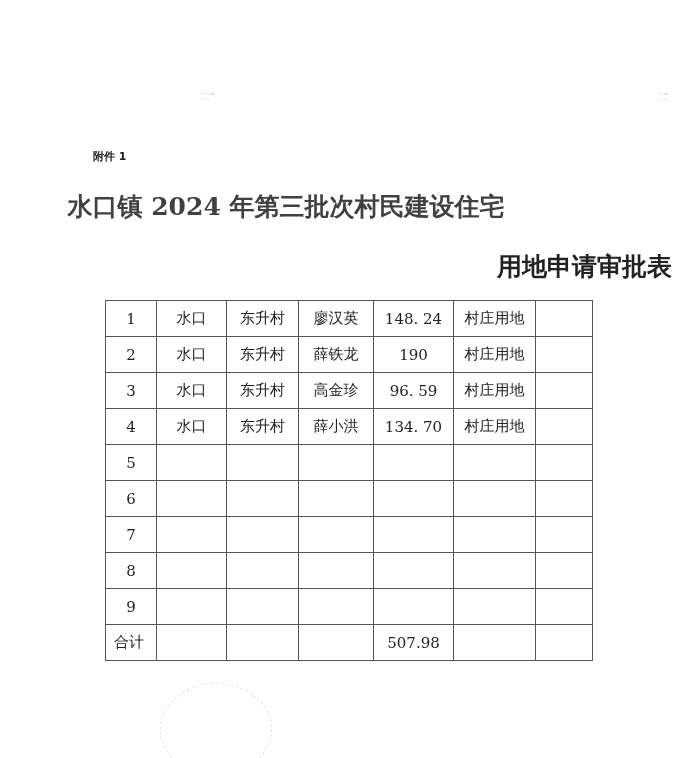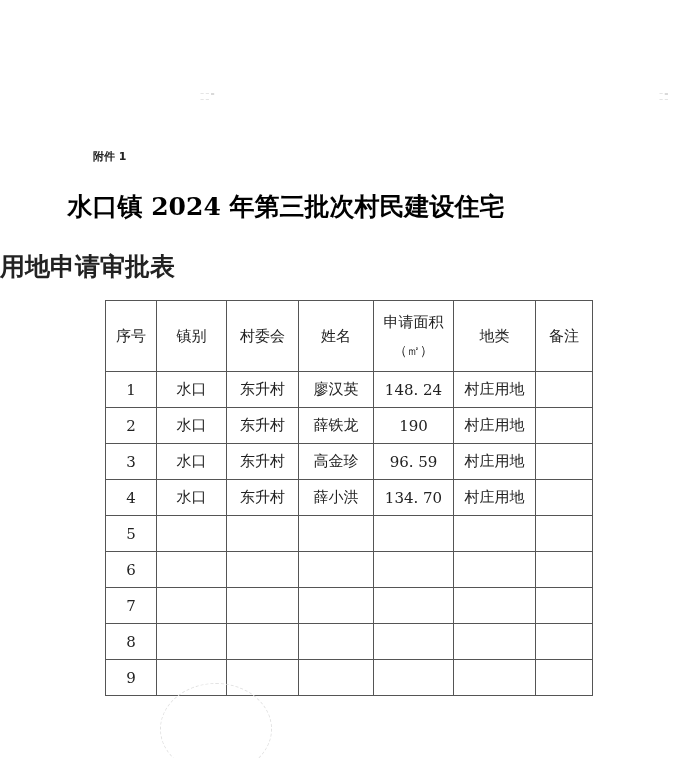--- a/index.html
+++ b/index.html
@@ -2,22 +2,22 @@
 <html><head>
   <meta charset="utf-8">
   <style>
     html, body { margin: 0; padding: 0; }
     body {
       width: 676px; height: 758px; background: #ffffff; position: relative; overflow: hidden;
       font-family: "DejaVu Serif", "Liberation Serif", serif; color: #1a1a1a;
     }
     .scan-mark { position: absolute; font-size: 8px; color: #b8b8b8; letter-spacing: 1px; line-height: 6px; }
     .attach { position: absolute; left: 93px; top: 149px; font-size: 11px; font-weight: bold; font-family: "DejaVu Sans", sans-serif; color: #222; text-align: right; }
-    .title1 { position: absolute; left: 0; width: 572px; top: 190px; text-align: center; font-size: 25px; font-weight: bold; color: #000000; letter-spacing: 0px; }
-    .title2 { position: absolute; left: 0; width: 672px; top: 250px; text-align: left; font-size: 25px; font-weight: bold; color: #222; }
+    .title1 { position: absolute; left: 0; width: 572px; top: 190px; text-align: center; font-size: 25px; font-weight: bold; color: #404040; letter-spacing: 0px; }
+    .title2 { position: absolute; left: 0; width: 672px; top: 250px; text-align: right; font-size: 25px; font-weight: bold; color: #222; }
     table.t {
       position: absolute; left: 105px; top: 300px; border-collapse: collapse; table-layout: fixed; width: 487px;
     }
     table.t td {
       border: 1px solid #555; padding: 0; text-align: center; vertical-align: middle; font-size: 15px; color: #222;
       overflow: hidden; white-space: nowrap;
     }
     table.t tr.head td { height: 70px; font-family: "DejaVu Sans", sans-serif; font-size: 15px; }
     table.t tr.r td { height: 35px; }
     table.t tr.total td { height: 35px; }
@@ -44,32 +44,20 @@
   <colgroup>
     <col style="width:51px">
       <col style="width:70px">
       <col style="width:72px">
       <col style="width:75px">
     <col style="width:80px">
       <col style="width:82px">
       <col style="width:57px">
   </colgroup>
   <tbody>
-      <tr class="head">
-    <td>序号</td>
-    <td>镇别</td>
-    <td>村委会</td>
-    <td>姓名</td>
-    <td>
-      <span>申请面积</span>
-      <span class="unit">（㎡）</span>
-    </td>
-    <td>地类</td>
-    <td>备注</td>
-  </tr>
 
   <tr class="r">
     <td>1</td>
     <td class="cn">水口</td>
     <td class="cn">东升村</td>
     <td class="cn">廖汉英</td>
     <td>148. 24</td>
     <td class="land">村庄用地</td>
     <td></td>
   </tr>
@@ -139,16 +127,25 @@
   <tr class="r">
     <td>9</td>
     <td class="cn"></td>
     <td class="cn"></td>
     <td class="cn"></td>
     <td></td>
     <td class="land"></td>
     <td></td>
   </tr>
 
+  <tr class="total">
+    <td class="total-label">合计</td>
+    <td></td>
+    <td></td>
+    <td></td>
+    <td>507.98</td>
+    <td></td>
+    <td></td>
+  </tr>
 </tbody>
   </table>
 
 <div class="seal"></div>
 
 </body></html>

